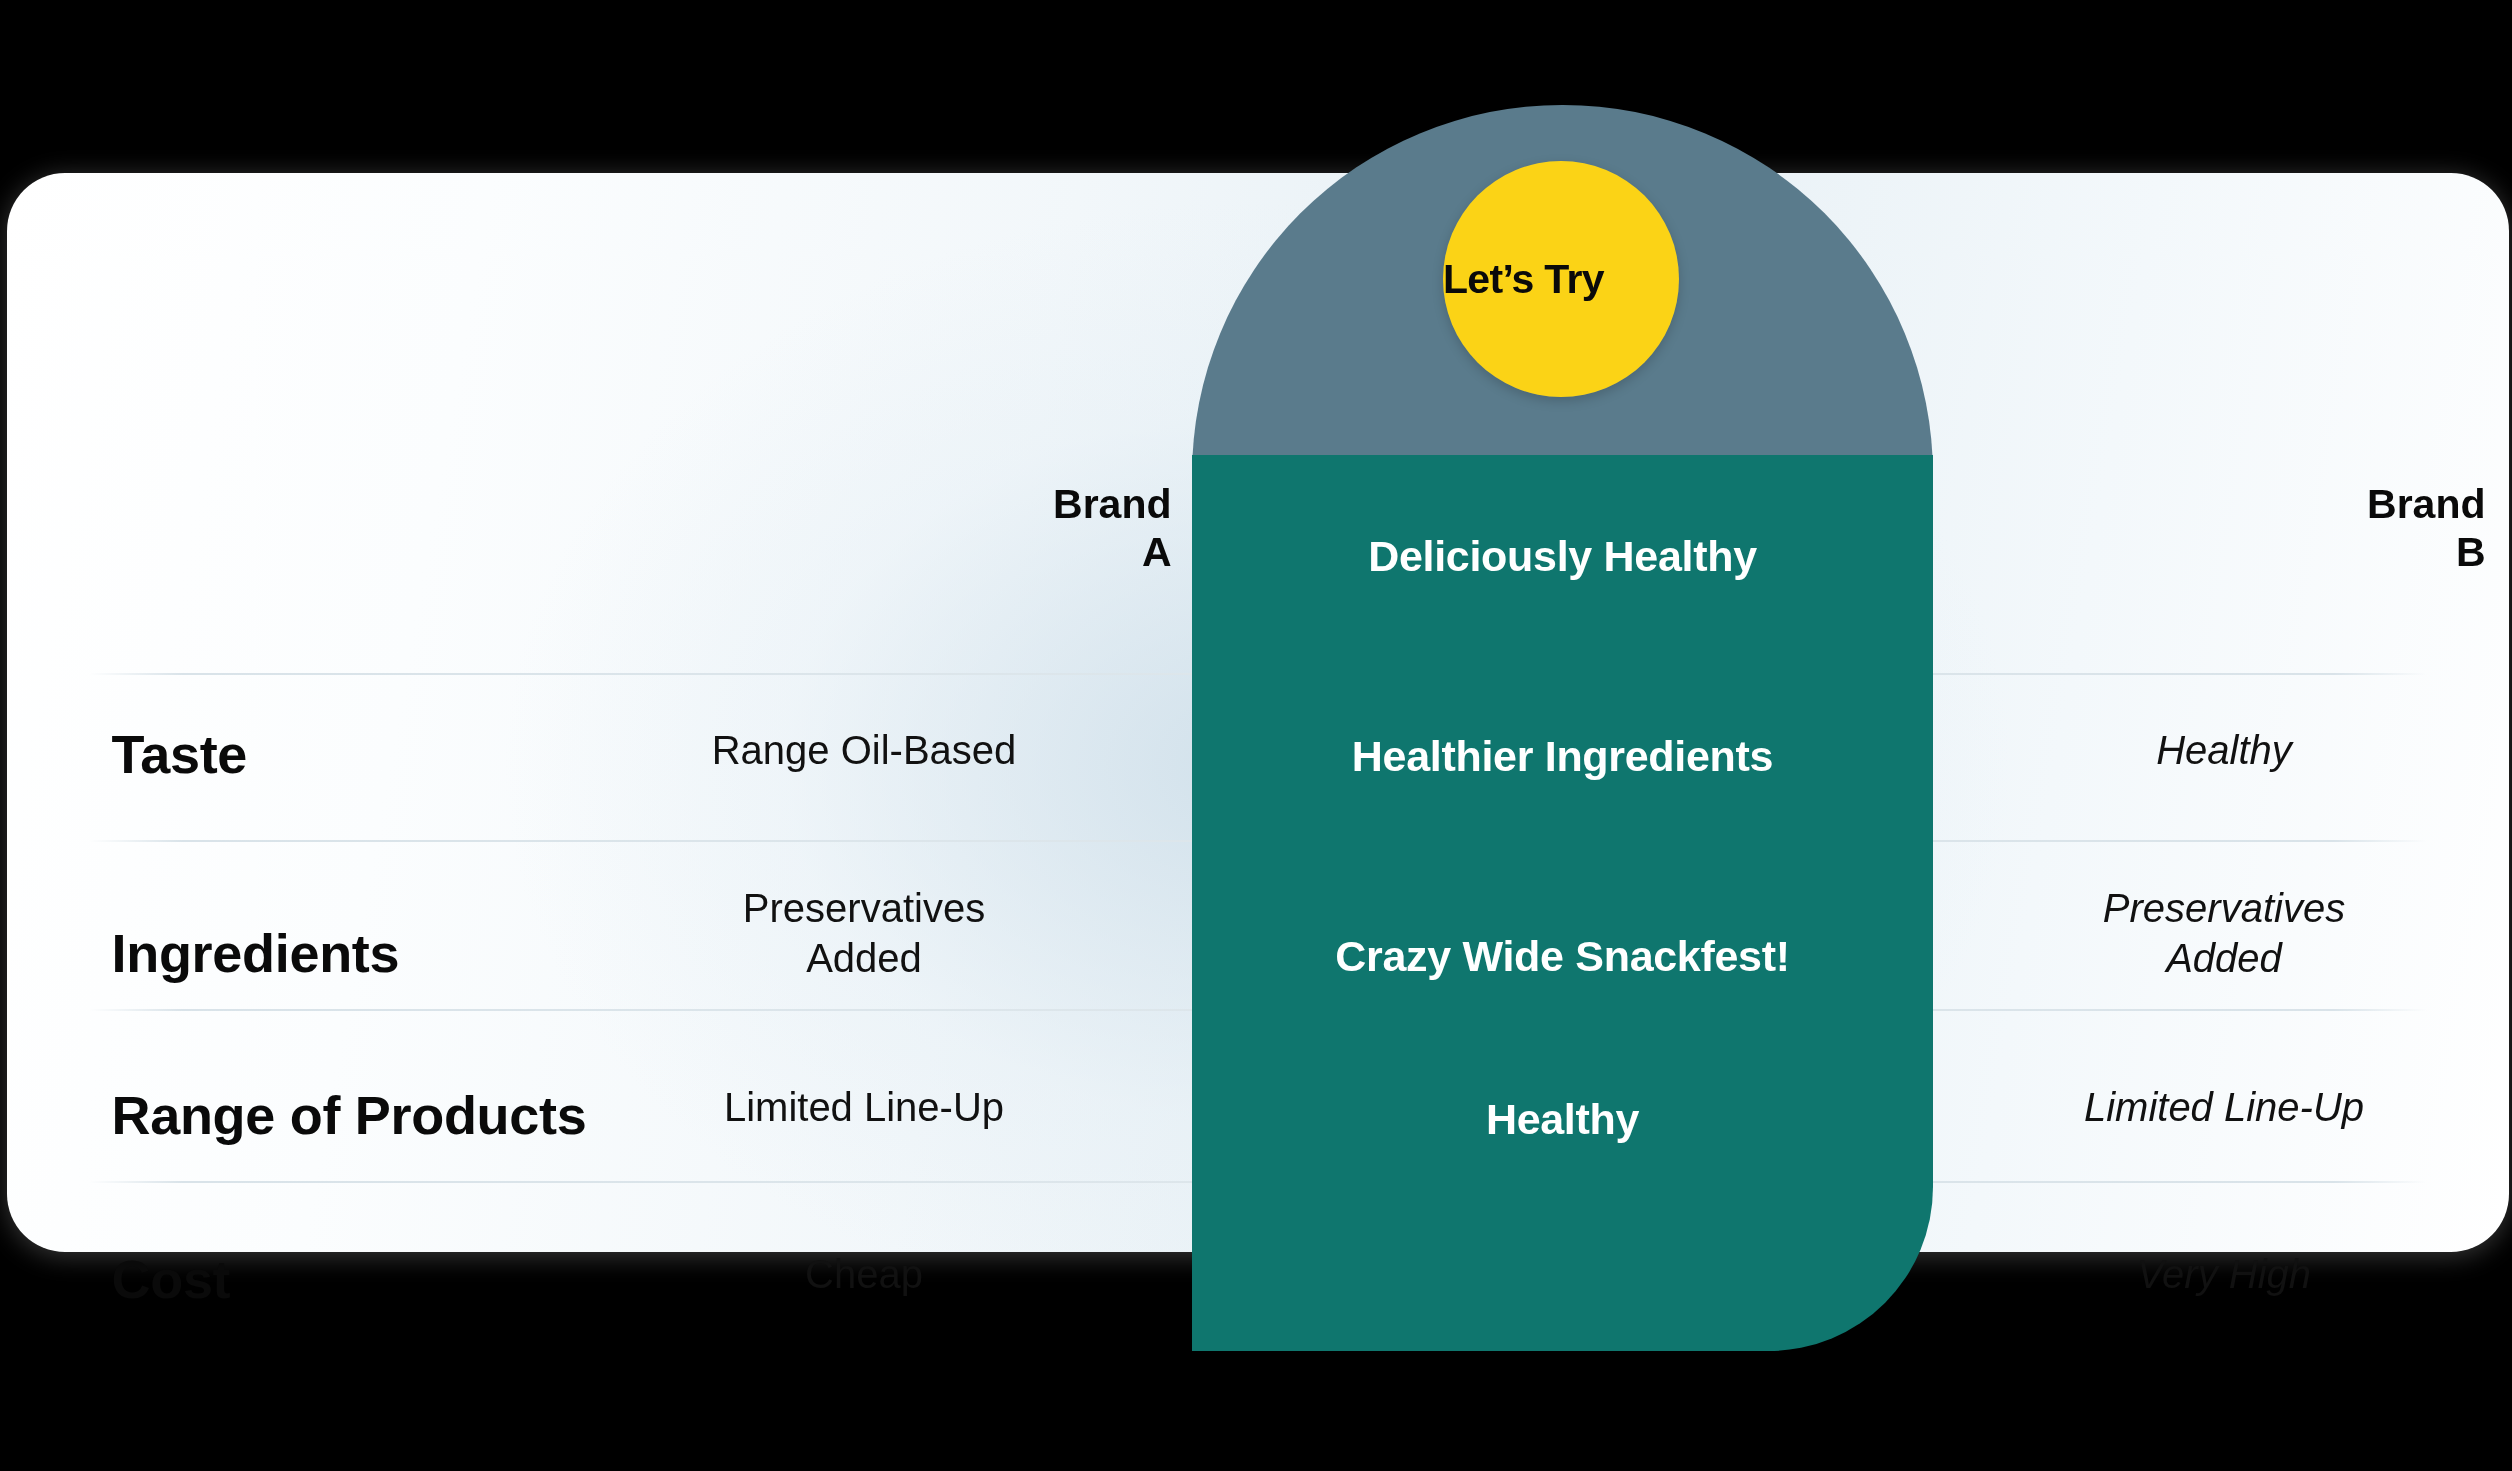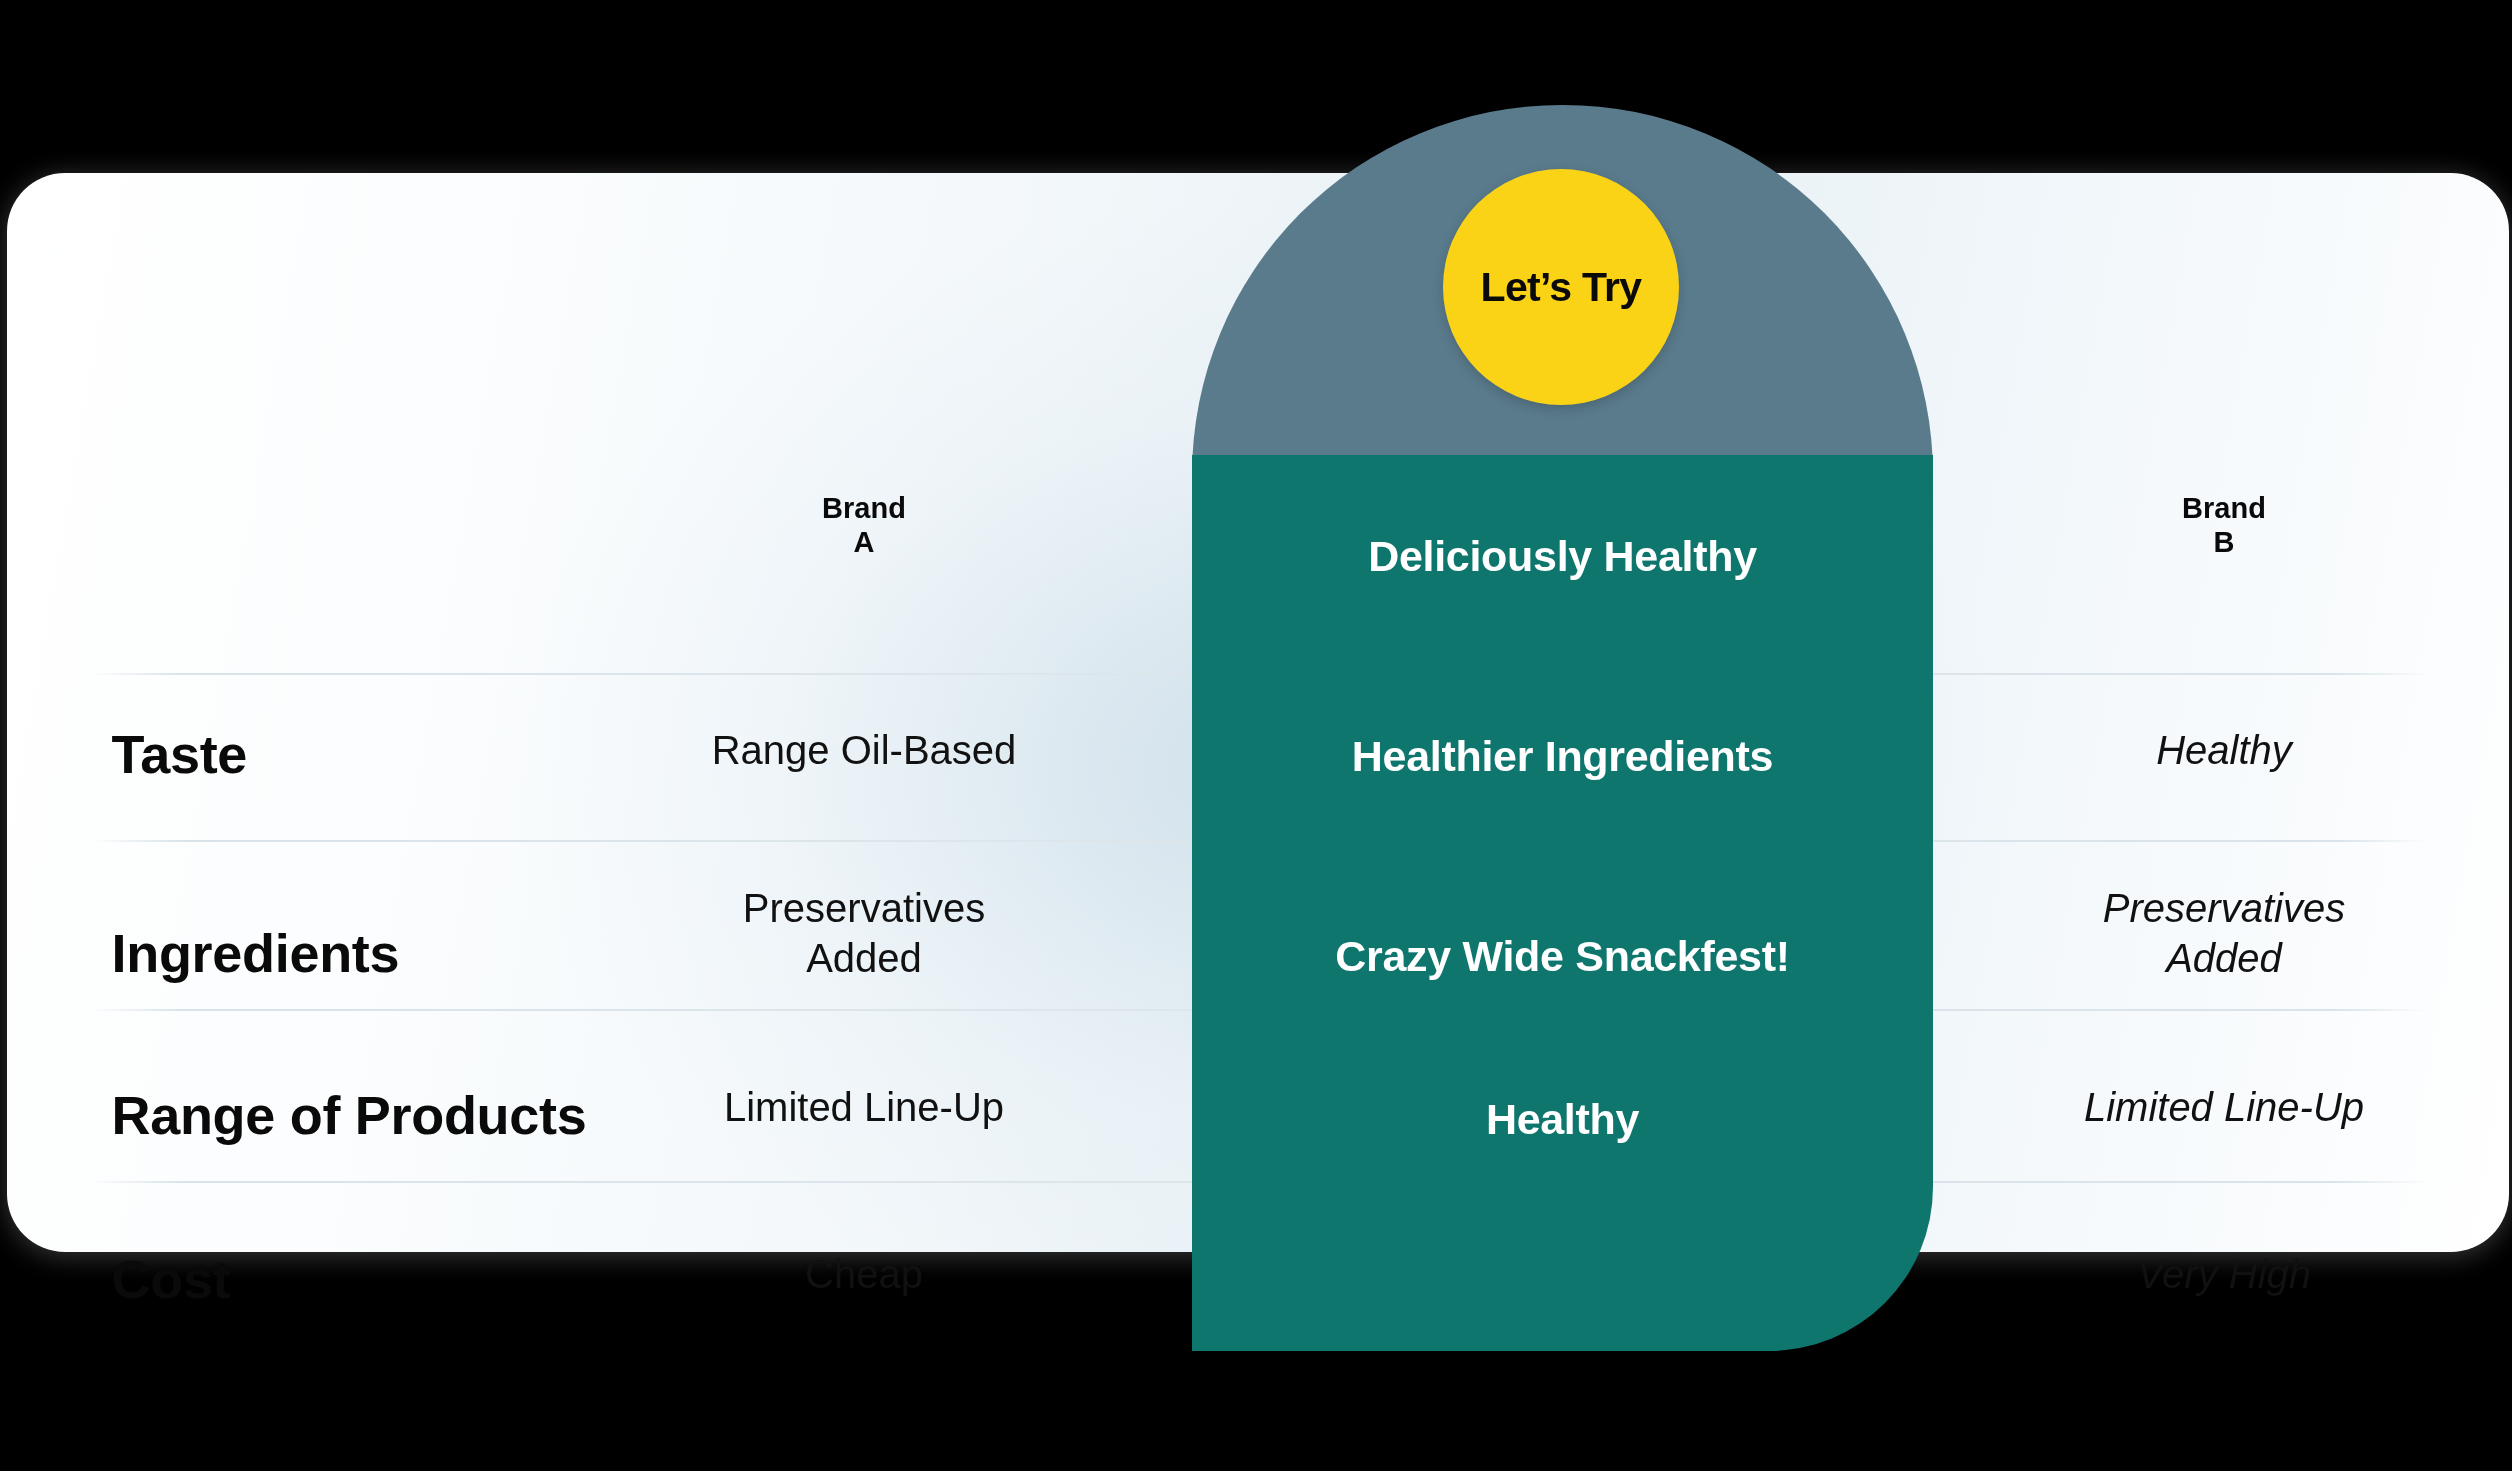--- a/index.html
+++ b/index.html
@@ -23,45 +23,45 @@
   .divider{position:absolute;left:82px;right:82px;height:2px;
            background:linear-gradient(90deg,rgba(214,226,233,0) 0%,#d9e3e9 4%,#dde6eb 50%,#d9e3e9 96%,rgba(214,226,233,0) 100%);}
 
   .rlabel{position:absolute;left:105px;font-size:54px;font-weight:bold;color:#0a0a0a;
           letter-spacing:-0.3px;white-space:nowrap;}
   .acell{position:absolute;left:550px;width:615px;text-align:center;
          font-size:40px;color:#111;line-height:1.26;}
   .bcell{position:absolute;left:1956px;width:523px;text-align:center;
          font-size:40px;color:#111;line-height:1.26;font-style:italic;}
 
-  .hdr{font-size:29px;font-weight:bold;color:#0a0a0a;line-height:1.18;text-align:center;margin-top:11px;}
+  .hdr{font-size:41px;font-weight:bold;color:#0a0a0a;line-height:1.18;text-align:right;}
   #hdrA{position:absolute;left:550px;top:307px;width:615px;}
   #hdrB{position:absolute;left:1956px;top:307px;width:523px;}
 
   
   #dome{
     position:absolute;left:1192px;top:105px;width:741px;height:741px;
     border-radius:370px 370px 0 0;background:#5a7b8c;
   }
   #panel{
     position:absolute;left:1192px;top:455px;width:741px;height:896px;
     background:#0f766e;
     border-radius:0 0 164px 0;
   }
   #panel-inner{position:absolute;left:0;top:0;width:100%;height:100%;}
   .ccell{position:absolute;left:0;width:100%;text-align:center;
          font-size:43px;font-weight:bold;color:#fff;letter-spacing:-0.3px;}
 
   
   #badge{
-    position:absolute;left:1443px;top:169px;width:236px;height:236px;border-radius:50%;
+    position:absolute;left:1443px;top:161px;width:236px;height:236px;border-radius:50%;
     background:
       radial-gradient(circle at 50% 50%, #fbd316 0%, #fbd316 86%, #e9cf5e 93%, #f4efae 100%);
     box-shadow:0 3.9px 11.8px rgba(0,0,0,.18);
-    display:flex;align-items:center;justify-content:center;
+    display:flex;align-items:center;
   }
   #badge-label{font-size:41px;font-weight:bold;color:#0a0a0a;letter-spacing:-0.7px;}
 </style>
 </head>
 <body>
 
 <div id="card">
 
   <div id="grid">
 

